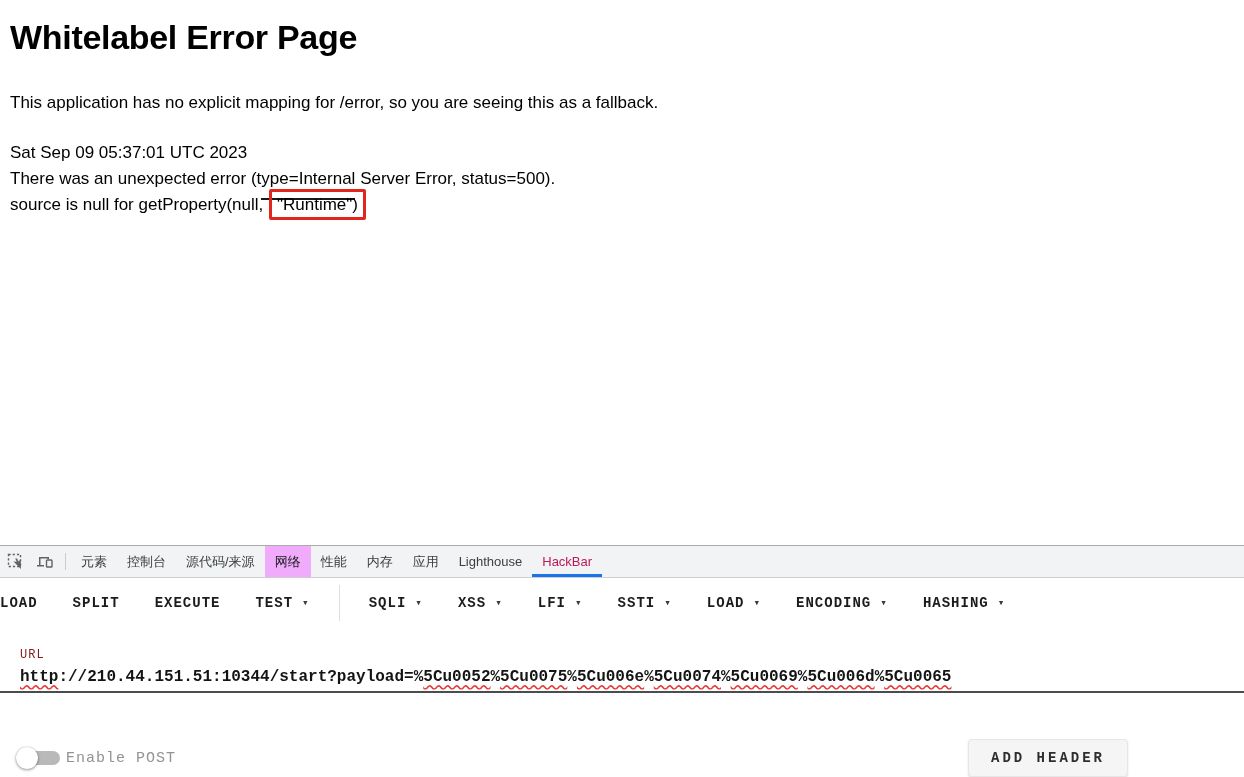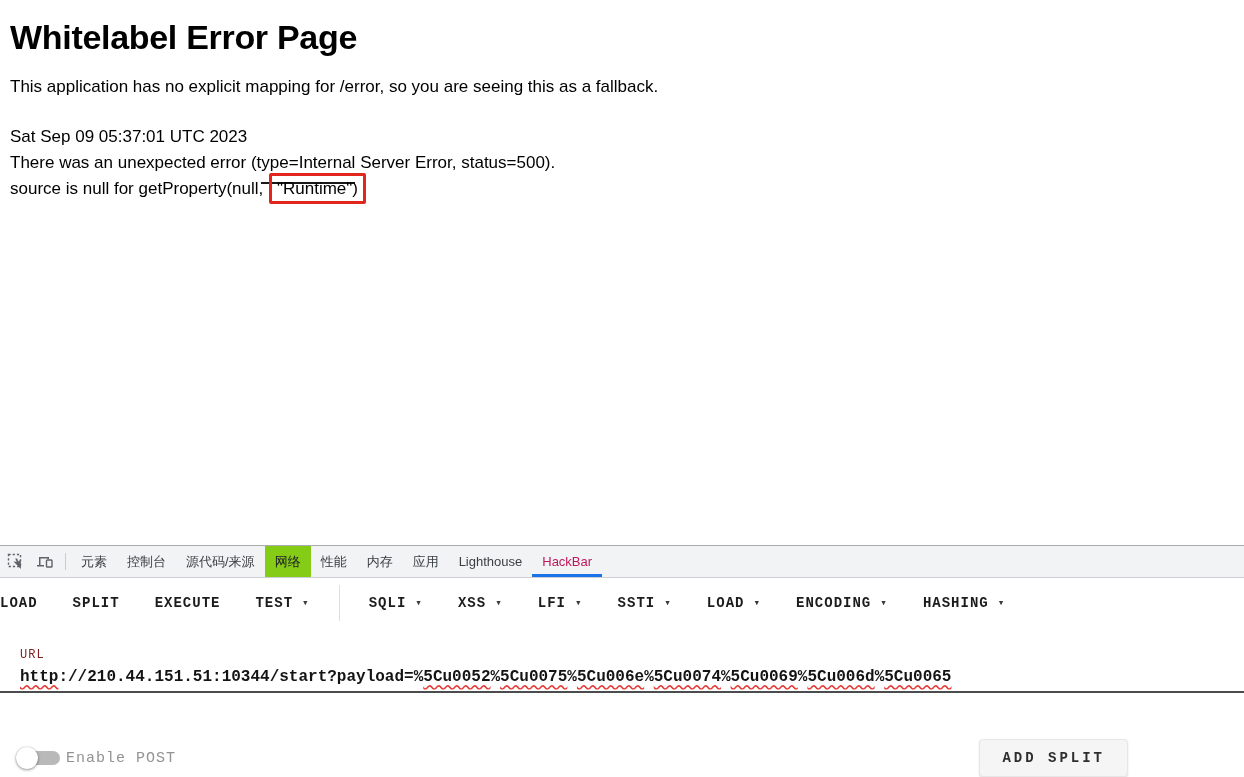--- a/index.html
+++ b/index.html
@@ -3,21 +3,21 @@
 <meta charset="utf-8">
 <style>
   * { margin: 0; padding: 0; box-sizing: border-box; }
   html, body { width: 1244px; height: 777px; overflow: hidden; background: #fff; }
   body { font-family: "Liberation Sans", sans-serif; position: relative; }
 
   
   .error-page { padding: 14px 10px 0 10px; color: #000; }
   .error-page h1 {
     font-size: 34px; font-weight: 700; letter-spacing: -0.3px;
-    margin: 4px 0 20px 0; color: #000;
+    margin: 4px 0 36px 0; color: #000;
   }
   .error-page .message { font-size: 17px; margin-bottom: 27px; }
   .error-detail { font-size: 17px; line-height: 26px; }
   .dark-underline { border-bottom: 2px solid #191919; padding-bottom: 10px; }
   .red-box {
     border: 3px solid #e2261d; border-radius: 2px;
     padding: 3px 5px; margin-left: 1px;
   }
 
   
@@ -33,21 +33,21 @@
   .tabbar .icon-btn {
     width: 30px; display: flex; align-items: center; justify-content: center;
     background: transparent; border: none; cursor: pointer;
   }
   .tabbar .vdivider { width: 1px; background: #c9cbce; margin: 7px 5px; }
   .tab {
     display: flex; align-items: center; padding: 0 10px;
     font-size: 13px; color: #3c4043; background: transparent; border: none;
     font-family: "Liberation Sans", sans-serif; cursor: pointer; white-space: nowrap;
   }
-  .tab.highlighted { background: #84cc16; color: #202124; }
+  .tab.highlighted { background: #f0abfc; color: #202124; }
   .tab.selected { box-shadow: inset 0 -3px 0 #1a73e8; color: #be185d; }
 
   
   .hackbar { flex: 1; background: #fff; display: flex; flex-direction: column; }
   .menu-row {
     display: flex; align-items: center; height: 50px; 
     gap: 35px; flex: 0 0 auto;
   }
   .menu-btn {
     display: flex; align-items: center; gap: 9px;
@@ -197,17 +197,17 @@
     </div>
 
     <div class="bottom-row">
       <div class="toggle-group">
         <span class="switch">
           <span class="track"></span>
           <span class="knob"></span>
         </span>
         <span class="toggle-label">Enable POST</span>
       </div>
-      <button class="add-header-btn">ADD SPLIT</button>
+      <button class="add-header-btn">ADD HEADER</button>
     </div>
 
   </div>
 </section>
 
 </body></html>

